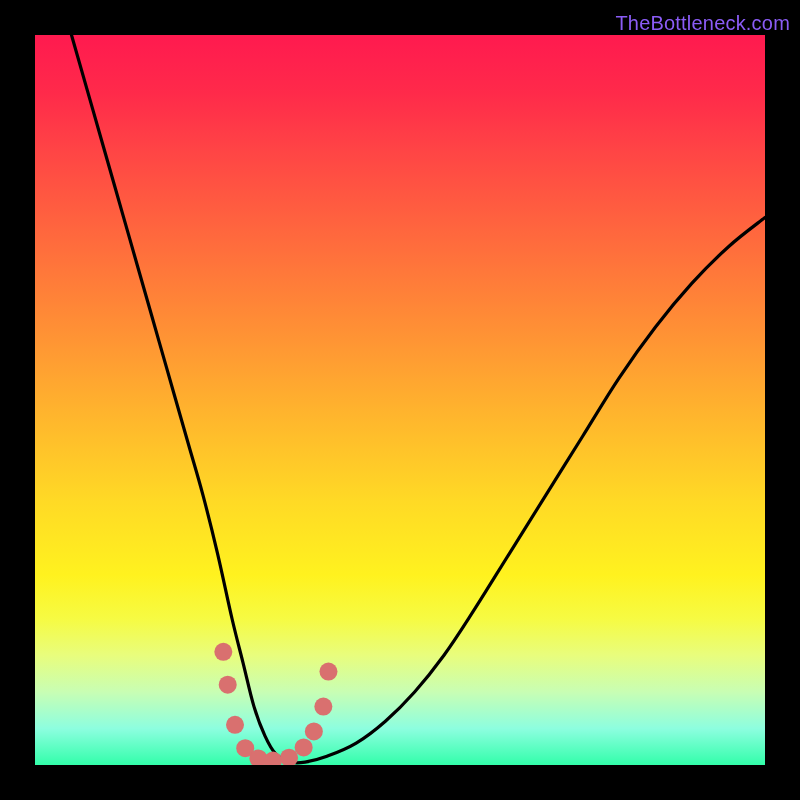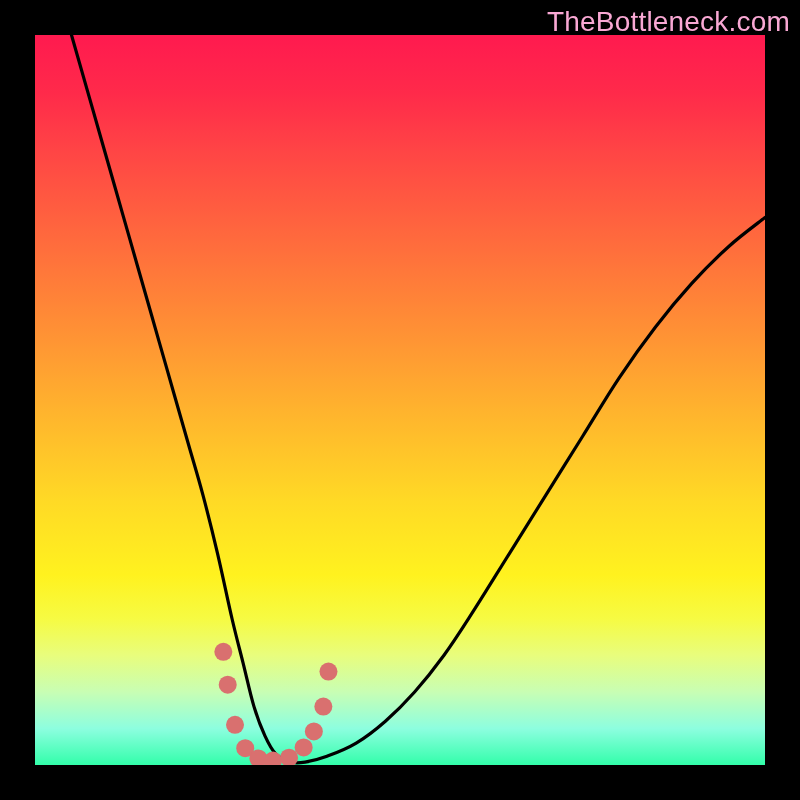--- a/index.html
+++ b/index.html
@@ -37,24 +37,24 @@
       #fff21f 74%,
       #f6fb43 80%,
       #e8fd7d 85%,
       #c8feb4 90%,
       #8dfedf 95%,
       #32feaa 100%
     );
   }
   .watermark {
     position: absolute;
-    top: 6px;
+    top: 12px;
     right: 10px;
-    color: #f9a8d4;
-    font-size: 28px;
+    color: #8b5cf6;
+    font-size: 20px;
     font-weight: 500;
     letter-spacing: 0.2px;
     user-select: none;
   }
   svg.curve {
     position: absolute;
     left: 0;
     top: 0;
     width: 730px;
     height: 730px;

